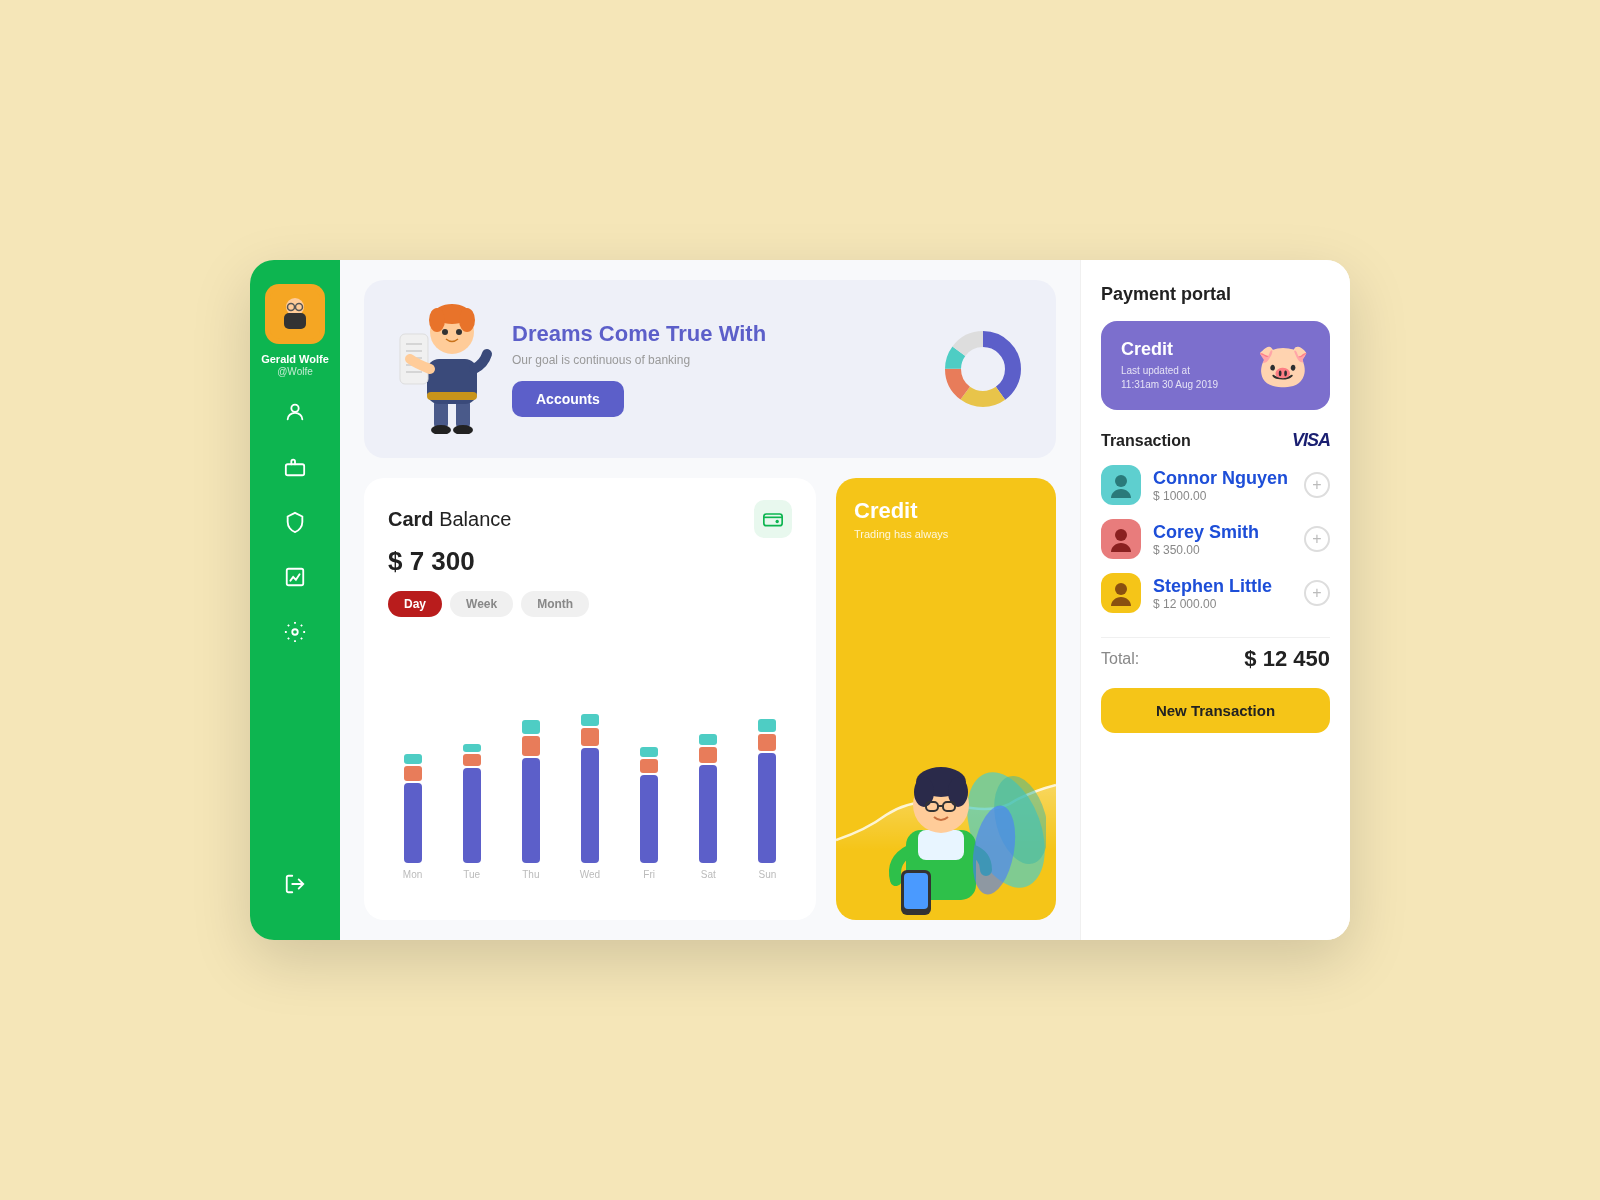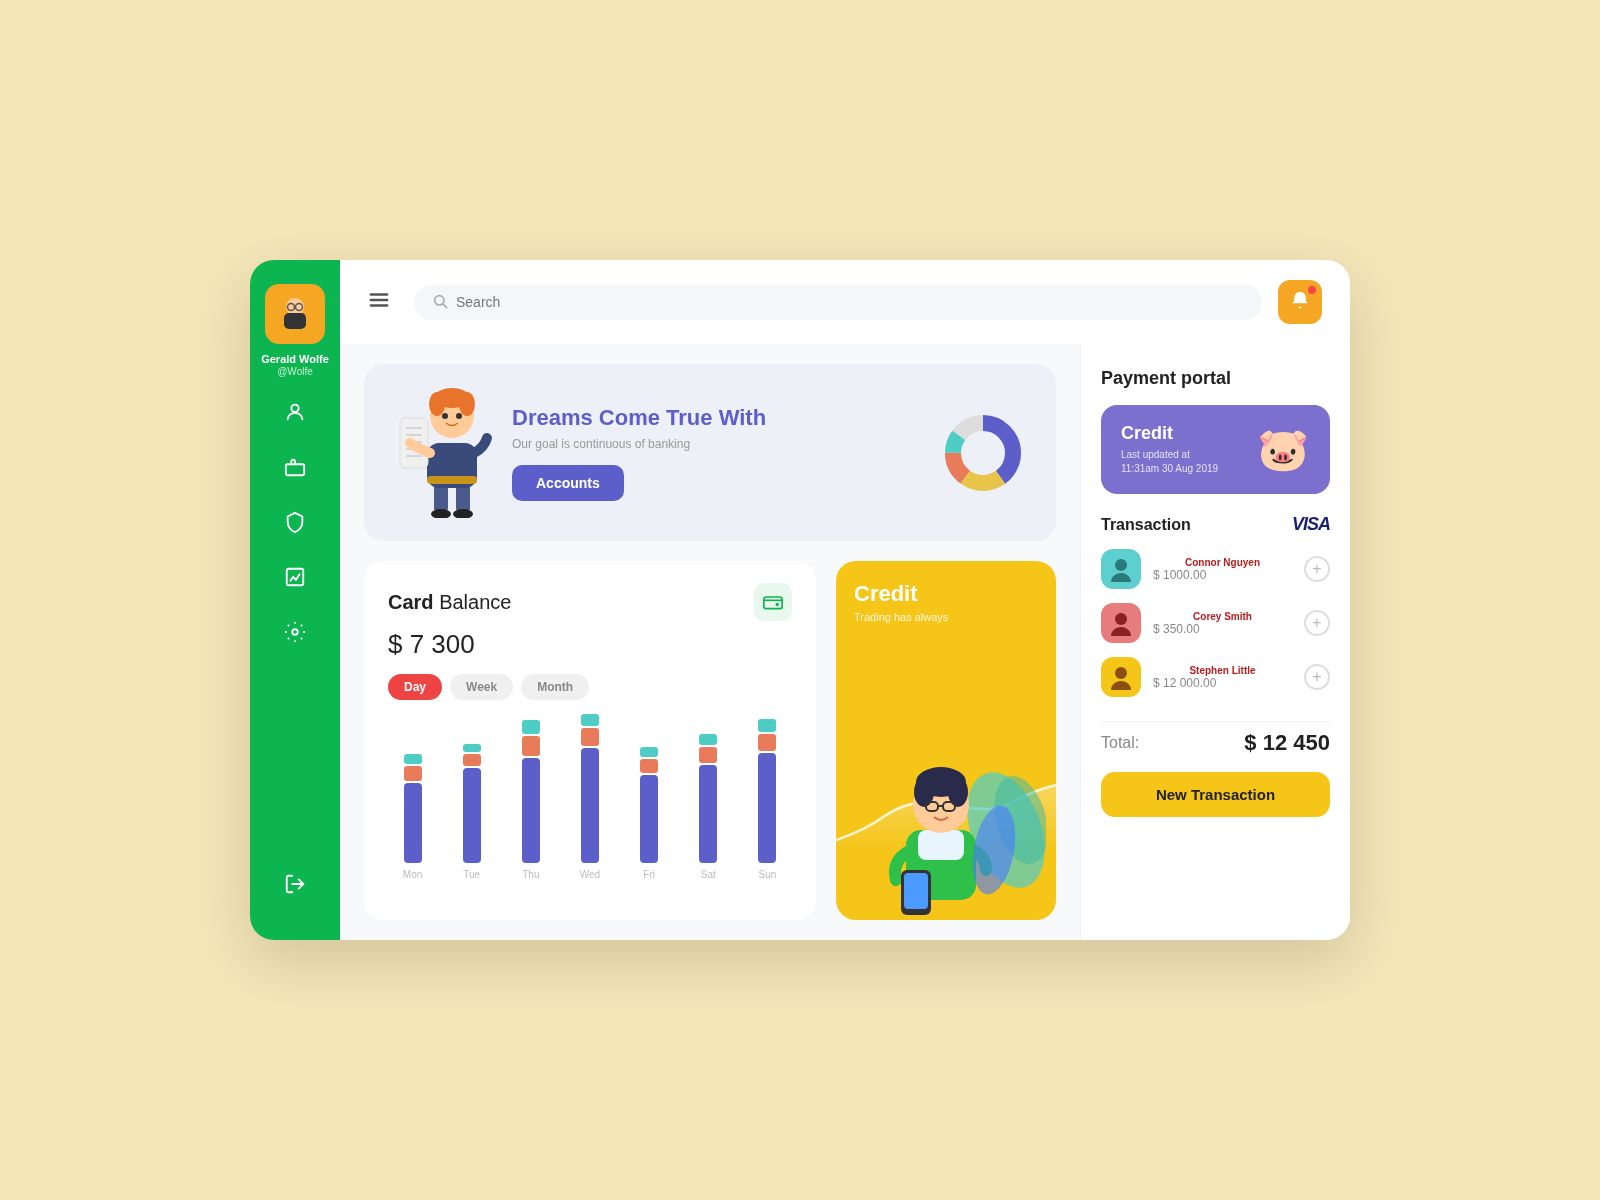--- a/index.html
+++ b/index.html
@@ -221,38 +221,38 @@
       background: #e8f8ee;
       border-radius: 10px;
       display: flex;
       align-items: center;
       justify-content: center;
       color: #0db550;
       font-size: 18px;
     }
     .cb-amount {
       font-size: 26px;
-      font-weight: 400;
+      font-weight: 700;
       color: #222;
       margin-bottom: 14px;
     }
     .time-tabs {
       display: flex;
       gap: 8px;
       margin-bottom: 14px;
     }
     .time-tab {
       padding: 6px 16px;
       border-radius: 20px;
       font-size: 12px;
       font-weight: 600;
       border: none;
       cursor: pointer;
     }
-    .time-tab.active { background: #ef4444; color: #fff; }
+    .time-tab.active { background: #b91c1c; color: #fff; }
     .time-tab:not(.active) { background: #f0f0f0; color: #888; }
     
     .bar-chart {
       flex: 1;
       display: flex;
       align-items: flex-end;
       gap: 10px;
       padding-bottom: 18px;
       position: relative;
     }
@@ -379,24 +379,23 @@
       border-radius: 12px;
       display: flex;
       align-items: center;
       justify-content: center;
       font-size: 20px;
       overflow: hidden;
       flex-shrink: 0;
     }
     .trans-info { flex: 1; }
     .trans-name {
-      font-size: 10px;
+      font-size: 18px;
       font-weight: 700;
-      color: #b91c1c;
-      text-align: center;
+      color: #1d4ed8;
     }
     .trans-amount {
       font-size: 12px;
       color: #888;
     }
     .trans-add {
       width: 26px;
       height: 26px;
       border-radius: 50%;
       border: 2px solid #ddd;
@@ -498,45 +497,20 @@
     </div>
     <div class="sidebar-logout">
       <svg width="22" height="22" viewBox="0 0 24 24" fill="none" stroke="white" stroke-width="2" stroke-linecap="round">
         <path d="M9 21H5a2 2 0 01-2-2V5a2 2 0 012-2h4M16 17l5-5-5-5M21 12H9"></path>
       </svg>
     </div>
   </div>
 
   <div class="main-area">
 
-    <div class="header">
-      <div class="menu-icon">
-        <svg width="22" height="22" viewBox="0 0 24 24" fill="none" stroke="#555" stroke-width="2.5" stroke-linecap="round">
-          <line x1="3" y1="6" x2="21" y2="6"></line>
-            <line x1="3" y1="12" x2="21" y2="12"></line>
-            <line x1="3" y1="18" x2="21" y2="18"></line>
-        </svg>
-      </div>
-      <div class="search-bar">
-        <span class="search-icon">
-          <svg width="16" height="16" viewBox="0 0 24 24" fill="none" stroke="#aaa" stroke-width="2.5" stroke-linecap="round">
-            <circle cx="11" cy="11" r="7"></circle>
-              <line x1="16.5" y1="16.5" x2="22" y2="22"></line>
-          </svg>
-        </span>
-        <input class="search-input" type="text" placeholder="Search" style="">
-      </div>
-      <div class="notif-btn">
-        <span class="notif-icon">
-          <svg width="20" height="20" viewBox="0 0 24 24" fill="white" stroke="white" stroke-width="0">
-            <path d="M12 2a7 7 0 00-7 7v4l-2 3h18l-2-3V9a7 7 0 00-7-7zM10 20a2 2 0 004 0"></path>
-          </svg>
-        </span>
-      </div>
-    </div>
 
     <div class="content">
 
       <div class="left-panel">
 
         <div class="banner">
 
           <svg class="person-svg" viewBox="0 0 120 130">
 
             <rect x="42" y="95" width="14" height="30" rx="5" fill="#4a5a8a"></rect>

